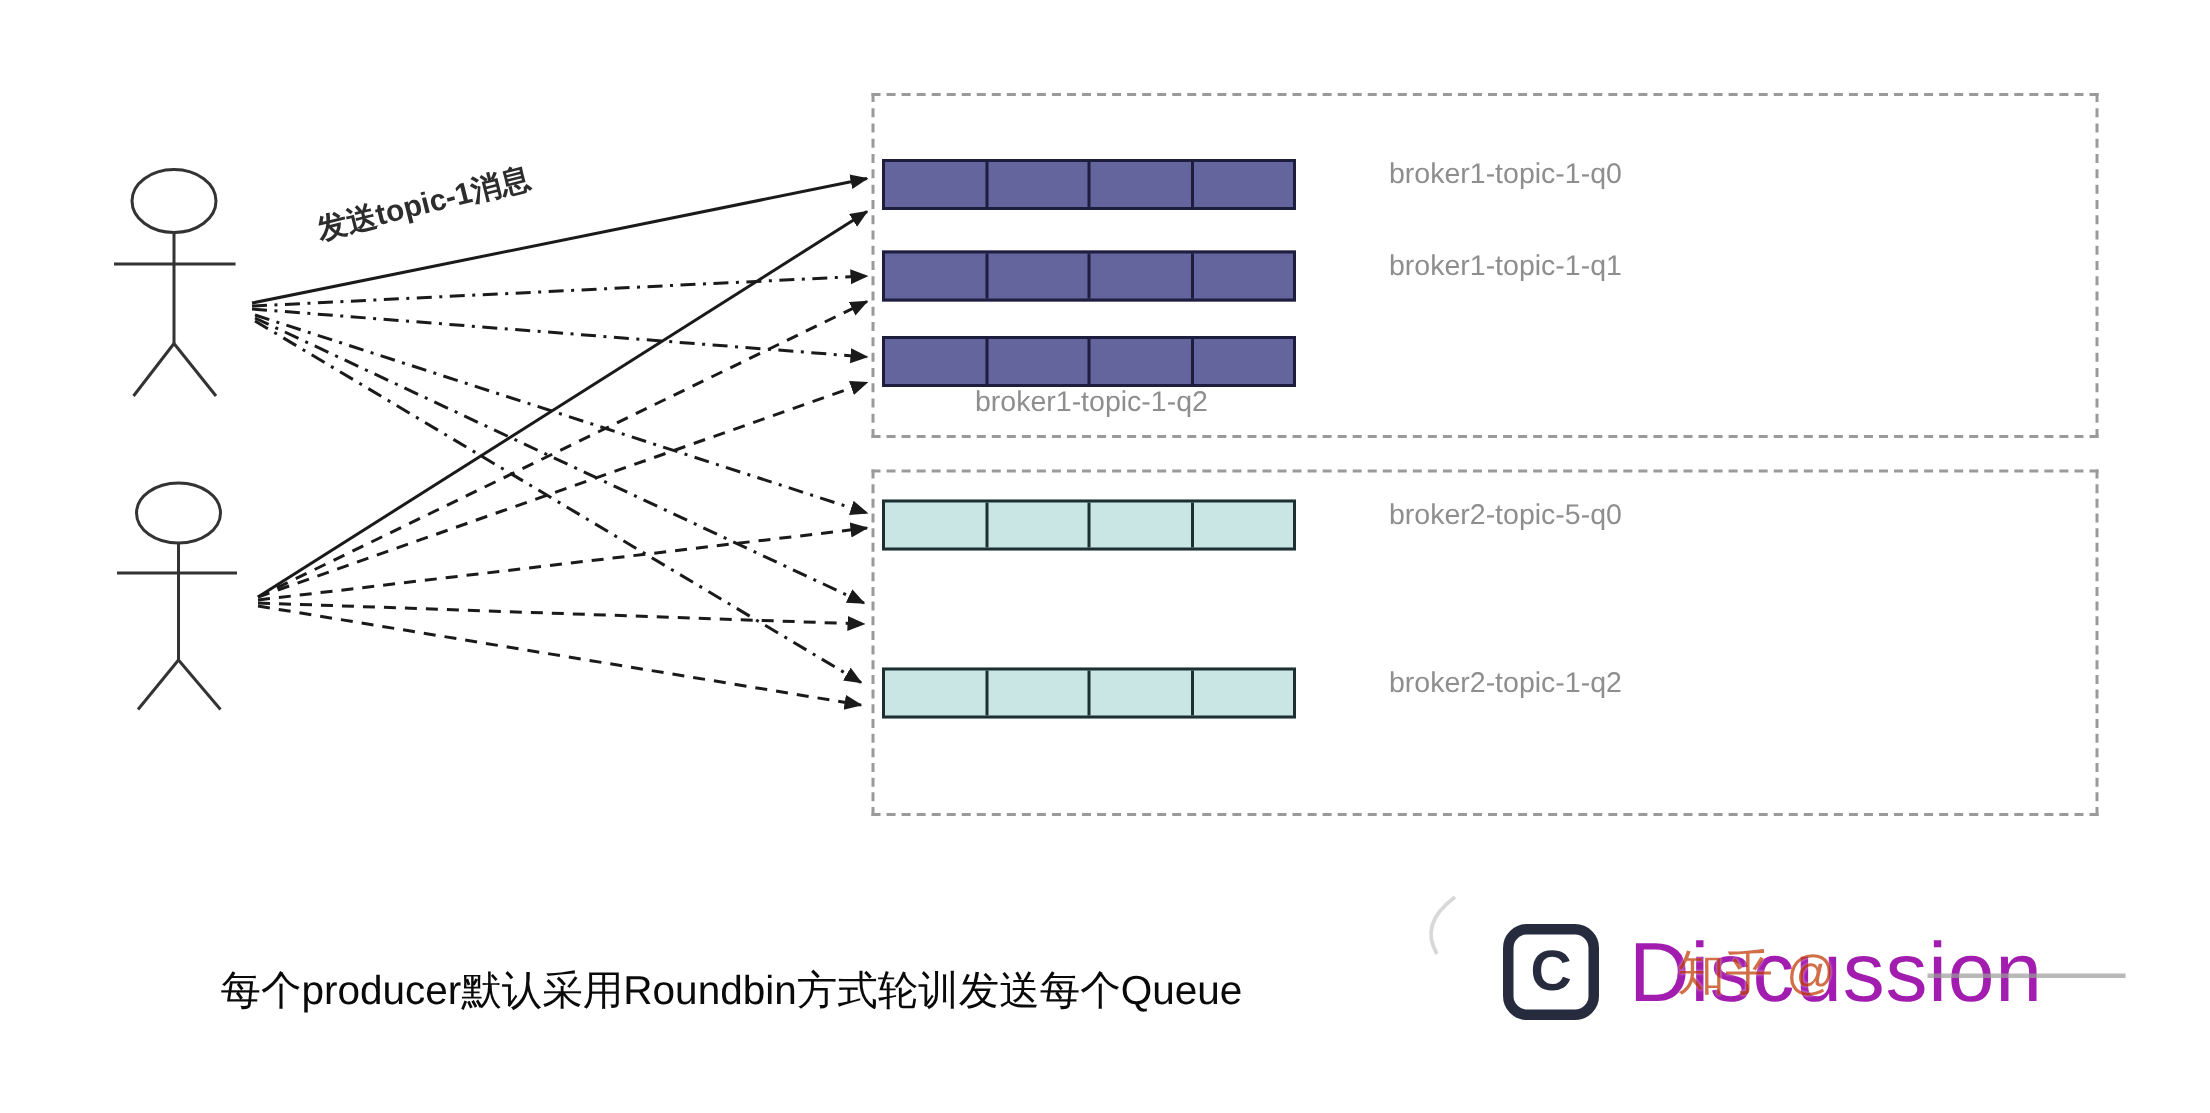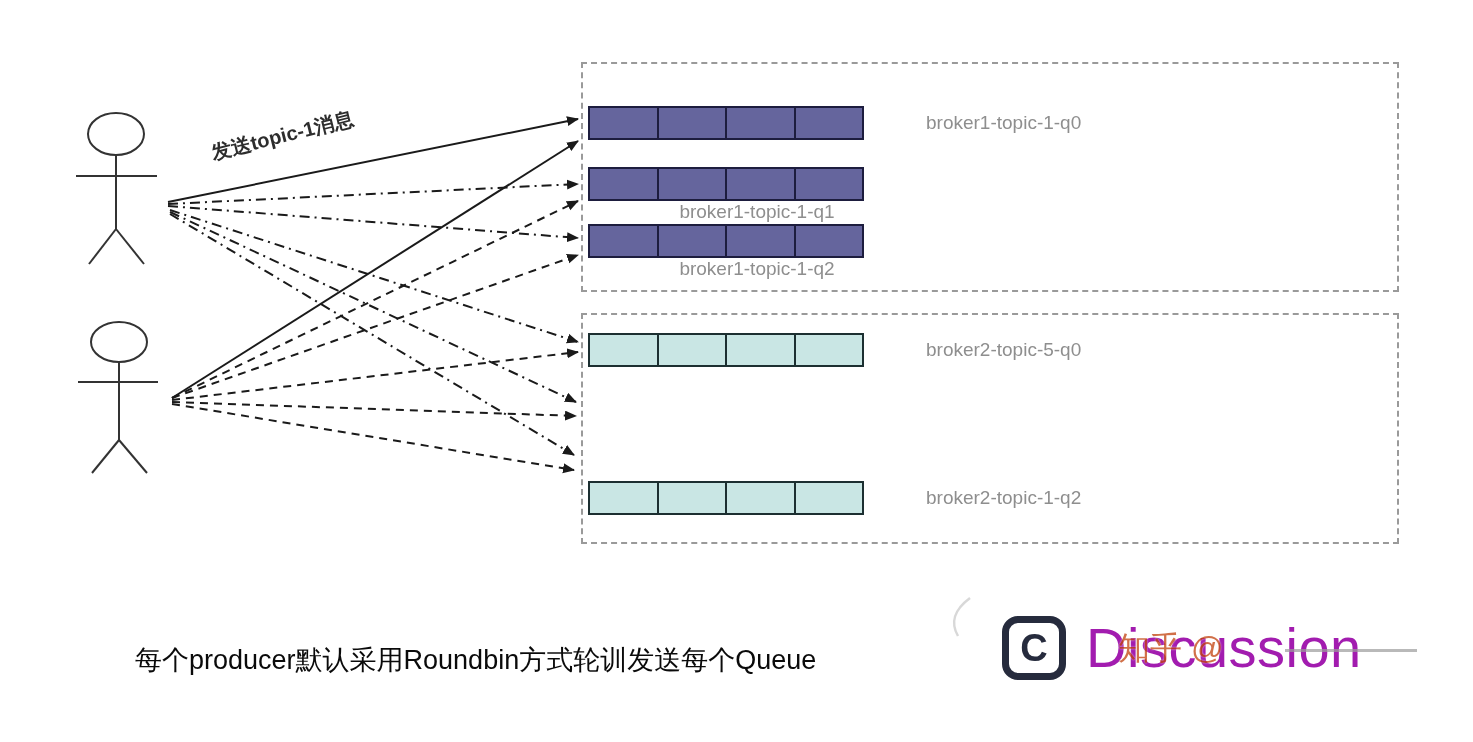--- a/index.html
+++ b/index.html
@@ -6,44 +6,44 @@
   .canvas{
     position:relative;width:1473px;height:742px;background:#ffffff;
     overflow:hidden;font-family:"Liberation Sans",sans-serif;
   }
   
   .broker-box{position:absolute;border:2px dashed #9a9a9a;background:transparent;z-index:1;}
   .box1{left:581px;top:62px;width:814px;height:226px;}
   .box2{left:581px;top:313px;width:814px;height:227px;}
 
   
-  .qrow{position:absolute;left:588px;display:flex;align-items:center;z-index:3;}
+  .qrow{position:absolute;left:588px;display:flex;align-items:flex-start;z-index:3;}
   .cells{display:flex;width:276px;height:34px;box-sizing:border-box;
          border:2px solid var(--bc);background:var(--fc);}
   .cell{flex:1;border-right:2px solid var(--bc);}
   .cell:last-child{border-right:none;}
   .dark{--fc:#65659d;--bc:#1d1d3e;}
   .lite{--fc:#c9e6e4;--bc:#1c2f31;}
   .qlabel{margin-left:62px;font-size:19px;color:#8e8e8e;white-space:nowrap;}
 
-  .r1{top:106px;} .r2{top:167px;flex-direction:column;} .r3{top:224px;flex-direction:column;}
-  .r4{top:333px;} .r5{top:389px;} .r6{top:445px;margin-top:36px;}
+  .r1{top:106px;} .r2{top:167px;} .r3{top:224px;flex-direction:column;}
+  .r4{top:333px;} .r5{top:389px;} .r6{top:445px;}
 
   
   .arrows{position:absolute;left:0;top:0;z-index:2;}
 
   
   .arrow-label{
     position:absolute;left:212px;top:140px;z-index:4;
     font-size:20px;font-weight:600;color:#2d2d2d;
     transform:rotate(-14deg);transform-origin:left center;white-space:nowrap;
   }
 
   
-  .caption{position:absolute;left:135px;top:642px;font-size:27px;color:#0a0a0a;white-space:nowrap;}
+  .caption{position:absolute;left:147px;top:642px;font-size:27px;color:#0a0a0a;white-space:nowrap;}
 
   
   .logo{position:absolute;left:1002px;top:616px;display:flex;align-items:center;gap:20px;z-index:4;}
   .logo-icon{width:50px;height:50px;border:7px solid #262b3d;border-radius:16px;
     display:flex;align-items:center;justify-content:center;
     font-size:38px;font-weight:700;color:#262b3d;line-height:1;}
   .logo-text{font-size:56px;color:#a21caf;font-weight:500;letter-spacing:.5px;line-height:1;}
 
   
   .watermark{position:absolute;left:1118px;top:627px;z-index:5;

